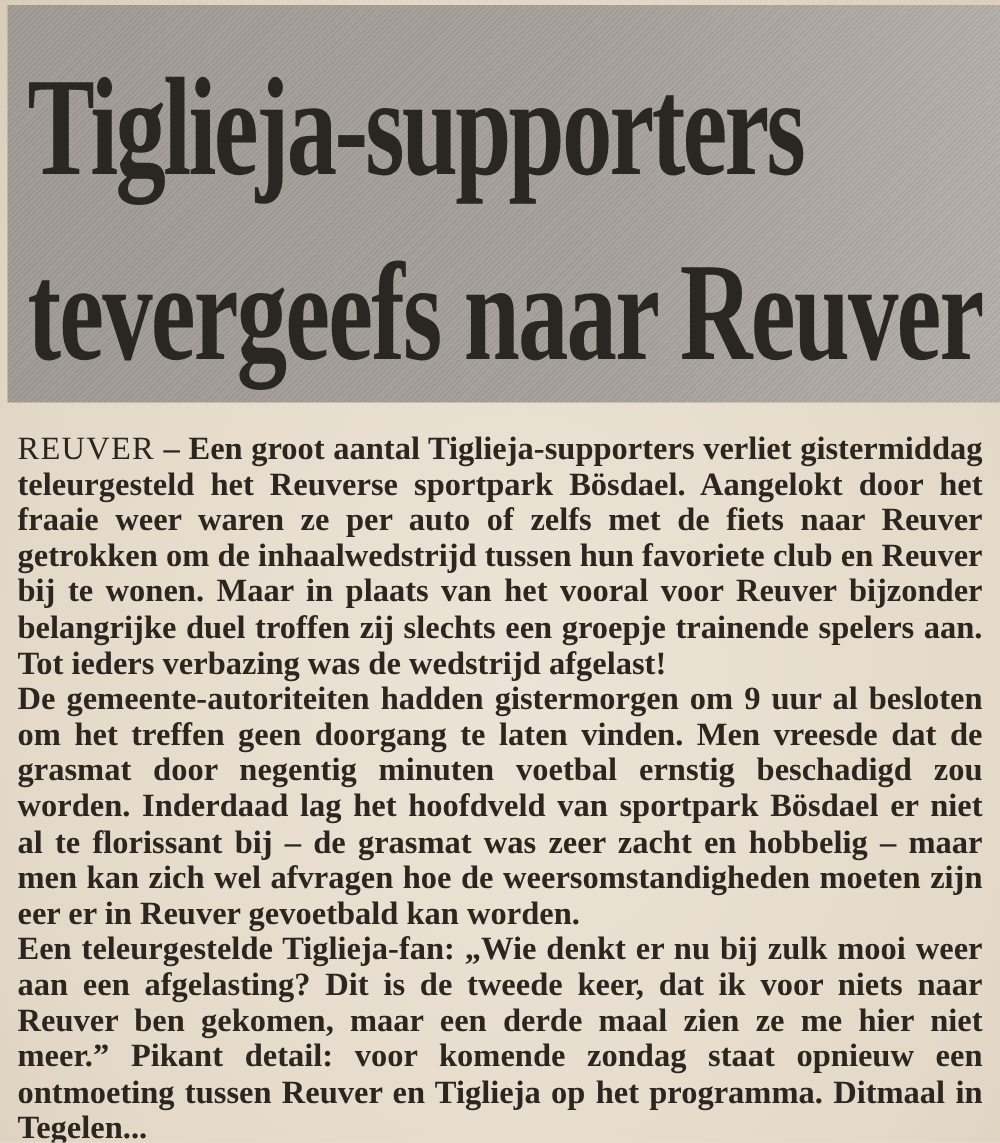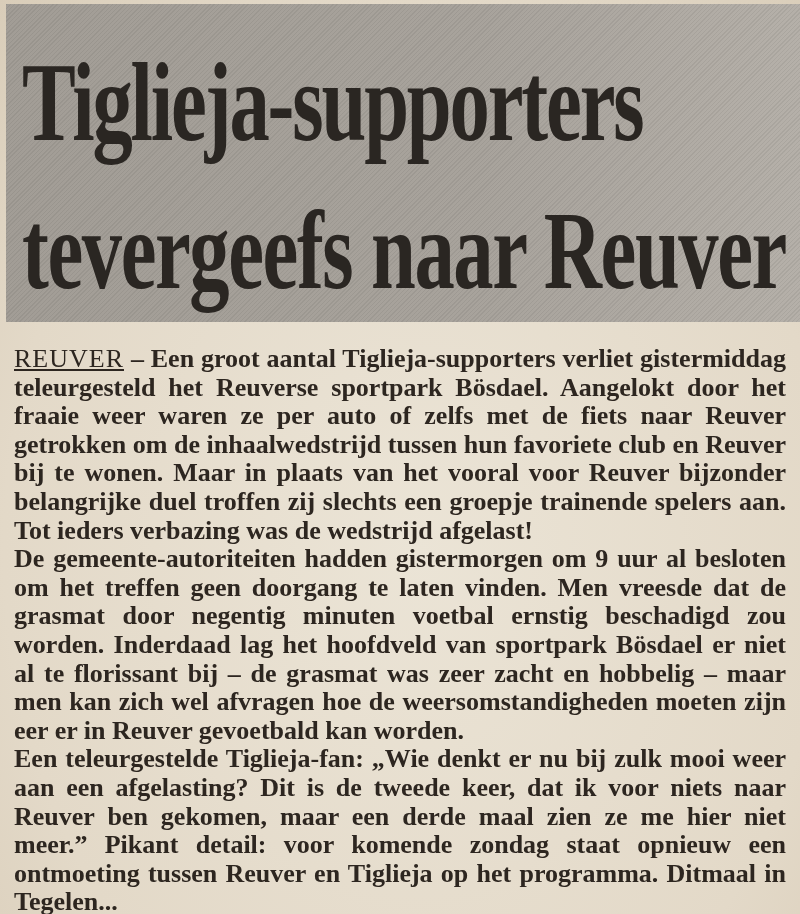--- a/index.html
+++ b/index.html
@@ -50,21 +50,21 @@
       width: 772px;
       margin: 0;
       color: #2d2620;
       font-family: "Liberation Serif", serif;
       font-size: 26px;
       line-height: 28.6px;
       font-weight: bold;
       text-align: justify;
     }
     .article p { margin: 0; }
-    .dateline { letter-spacing: 1px; font-weight: normal; text-decoration: underline; }
+    .dateline { letter-spacing: 1px; font-weight: normal; }
   </style>
 </head>
 <body>
 
 <div class="clipping">
   <div class="headline-box">
     <h1 class="headline">
       <span class="l1">Tiglieja-supporters</span>
       <span class="l2">tevergeefs naar Reuver</span>
     </h1>

